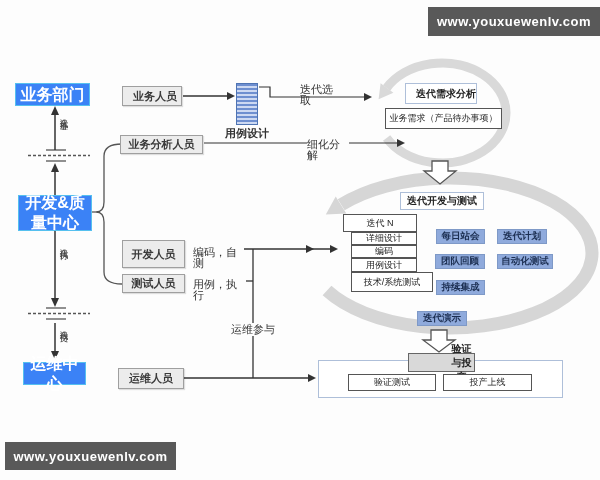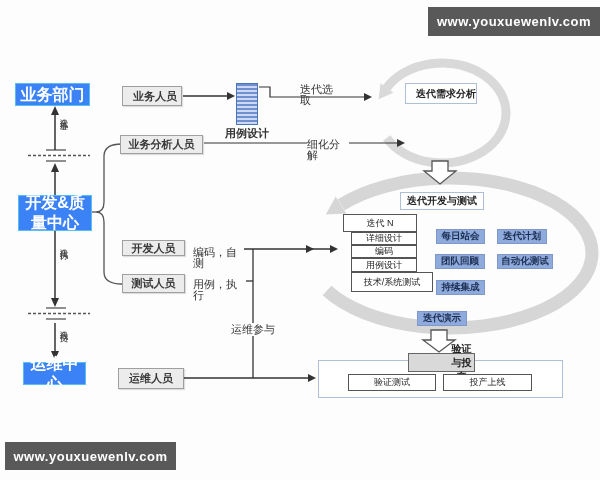--- a/index.html
+++ b/index.html
@@ -115,21 +115,21 @@
   <div class="abs vtext" style="left:60px;top:112px;height:40px;">迭代准备</div>
   <div class="abs vtext" style="left:60px;top:242px;height:48px;">迭代执行</div>
   <div class="abs vtext" style="left:60px;top:324px;height:38px;">迭代交付</div>
 
   <div class="abs node box-role" style="left:122px;top:86px;width:60px;height:20px;padding-left:6px;">
     <span>业务人员</span>
   </div>
   <div class="abs node box-role" style="left:120px;top:135px;width:83px;height:19px;">
     <span>业务分析人员</span>
   </div>
-  <div class="abs node box-role" style="left:122px;top:240px;width:63px;height:16px;">
+  <div class="abs node box-role" style="left:122px;top:240px;width:63px;height:28px;">
     <span>开发人员</span>
   </div>
   <div class="abs node box-role" style="left:122px;top:274px;width:63px;height:19px;">
     <span>测试人员</span>
   </div>
   <div class="abs node box-role" style="left:118px;top:368px;width:66px;height:21px;">
     <span>运维人员</span>
   </div>
 
   <div class="abs stack-icon" style="left:236px;top:83px;width:22px;height:42px;"></div>
@@ -137,20 +137,23 @@
 
   <div class="abs lbl" style="left:300px;top:84px;width:42px;">迭代选取</div>
   <div class="abs lbl mask" style="left:307px;top:138px;width:42px;">细化分解</div>
   <div class="abs lbl" style="left:193px;top:247px;width:50px;">编码，自测</div>
   <div class="abs lbl" style="left:193px;top:279px;width:50px;">用例，执行</div>
   <div class="abs lbl mask" style="left:231px;top:323px;width:44px;">运维参与</div>
 
   <div class="abs node box-white-lt" style="left:405px;top:83px;width:72px;height:21px;justify-content:flex-end;">
     <span>迭代需求分析</span>
   </div>
+  <div class="abs node box-white-dk" style="left:385px;top:108px;width:117px;height:21px;">
+    <span>业务需求（产品待办事项）</span>
+  </div>
 
   <div class="abs node box-white-lt" style="left:400px;top:192px;width:84px;height:18px;">
     <span>迭代开发与测试</span>
   </div>
   <div class="abs node box-white-dk stack-inner" style="left:343px;top:214px;width:74px;height:18px;">
     <span>迭代 N</span>
   </div>
   <div class="abs node box-white-dk stack-inner" style="left:351px;top:232px;width:66px;height:13px;">
     <span>详细设计</span>
   </div>

